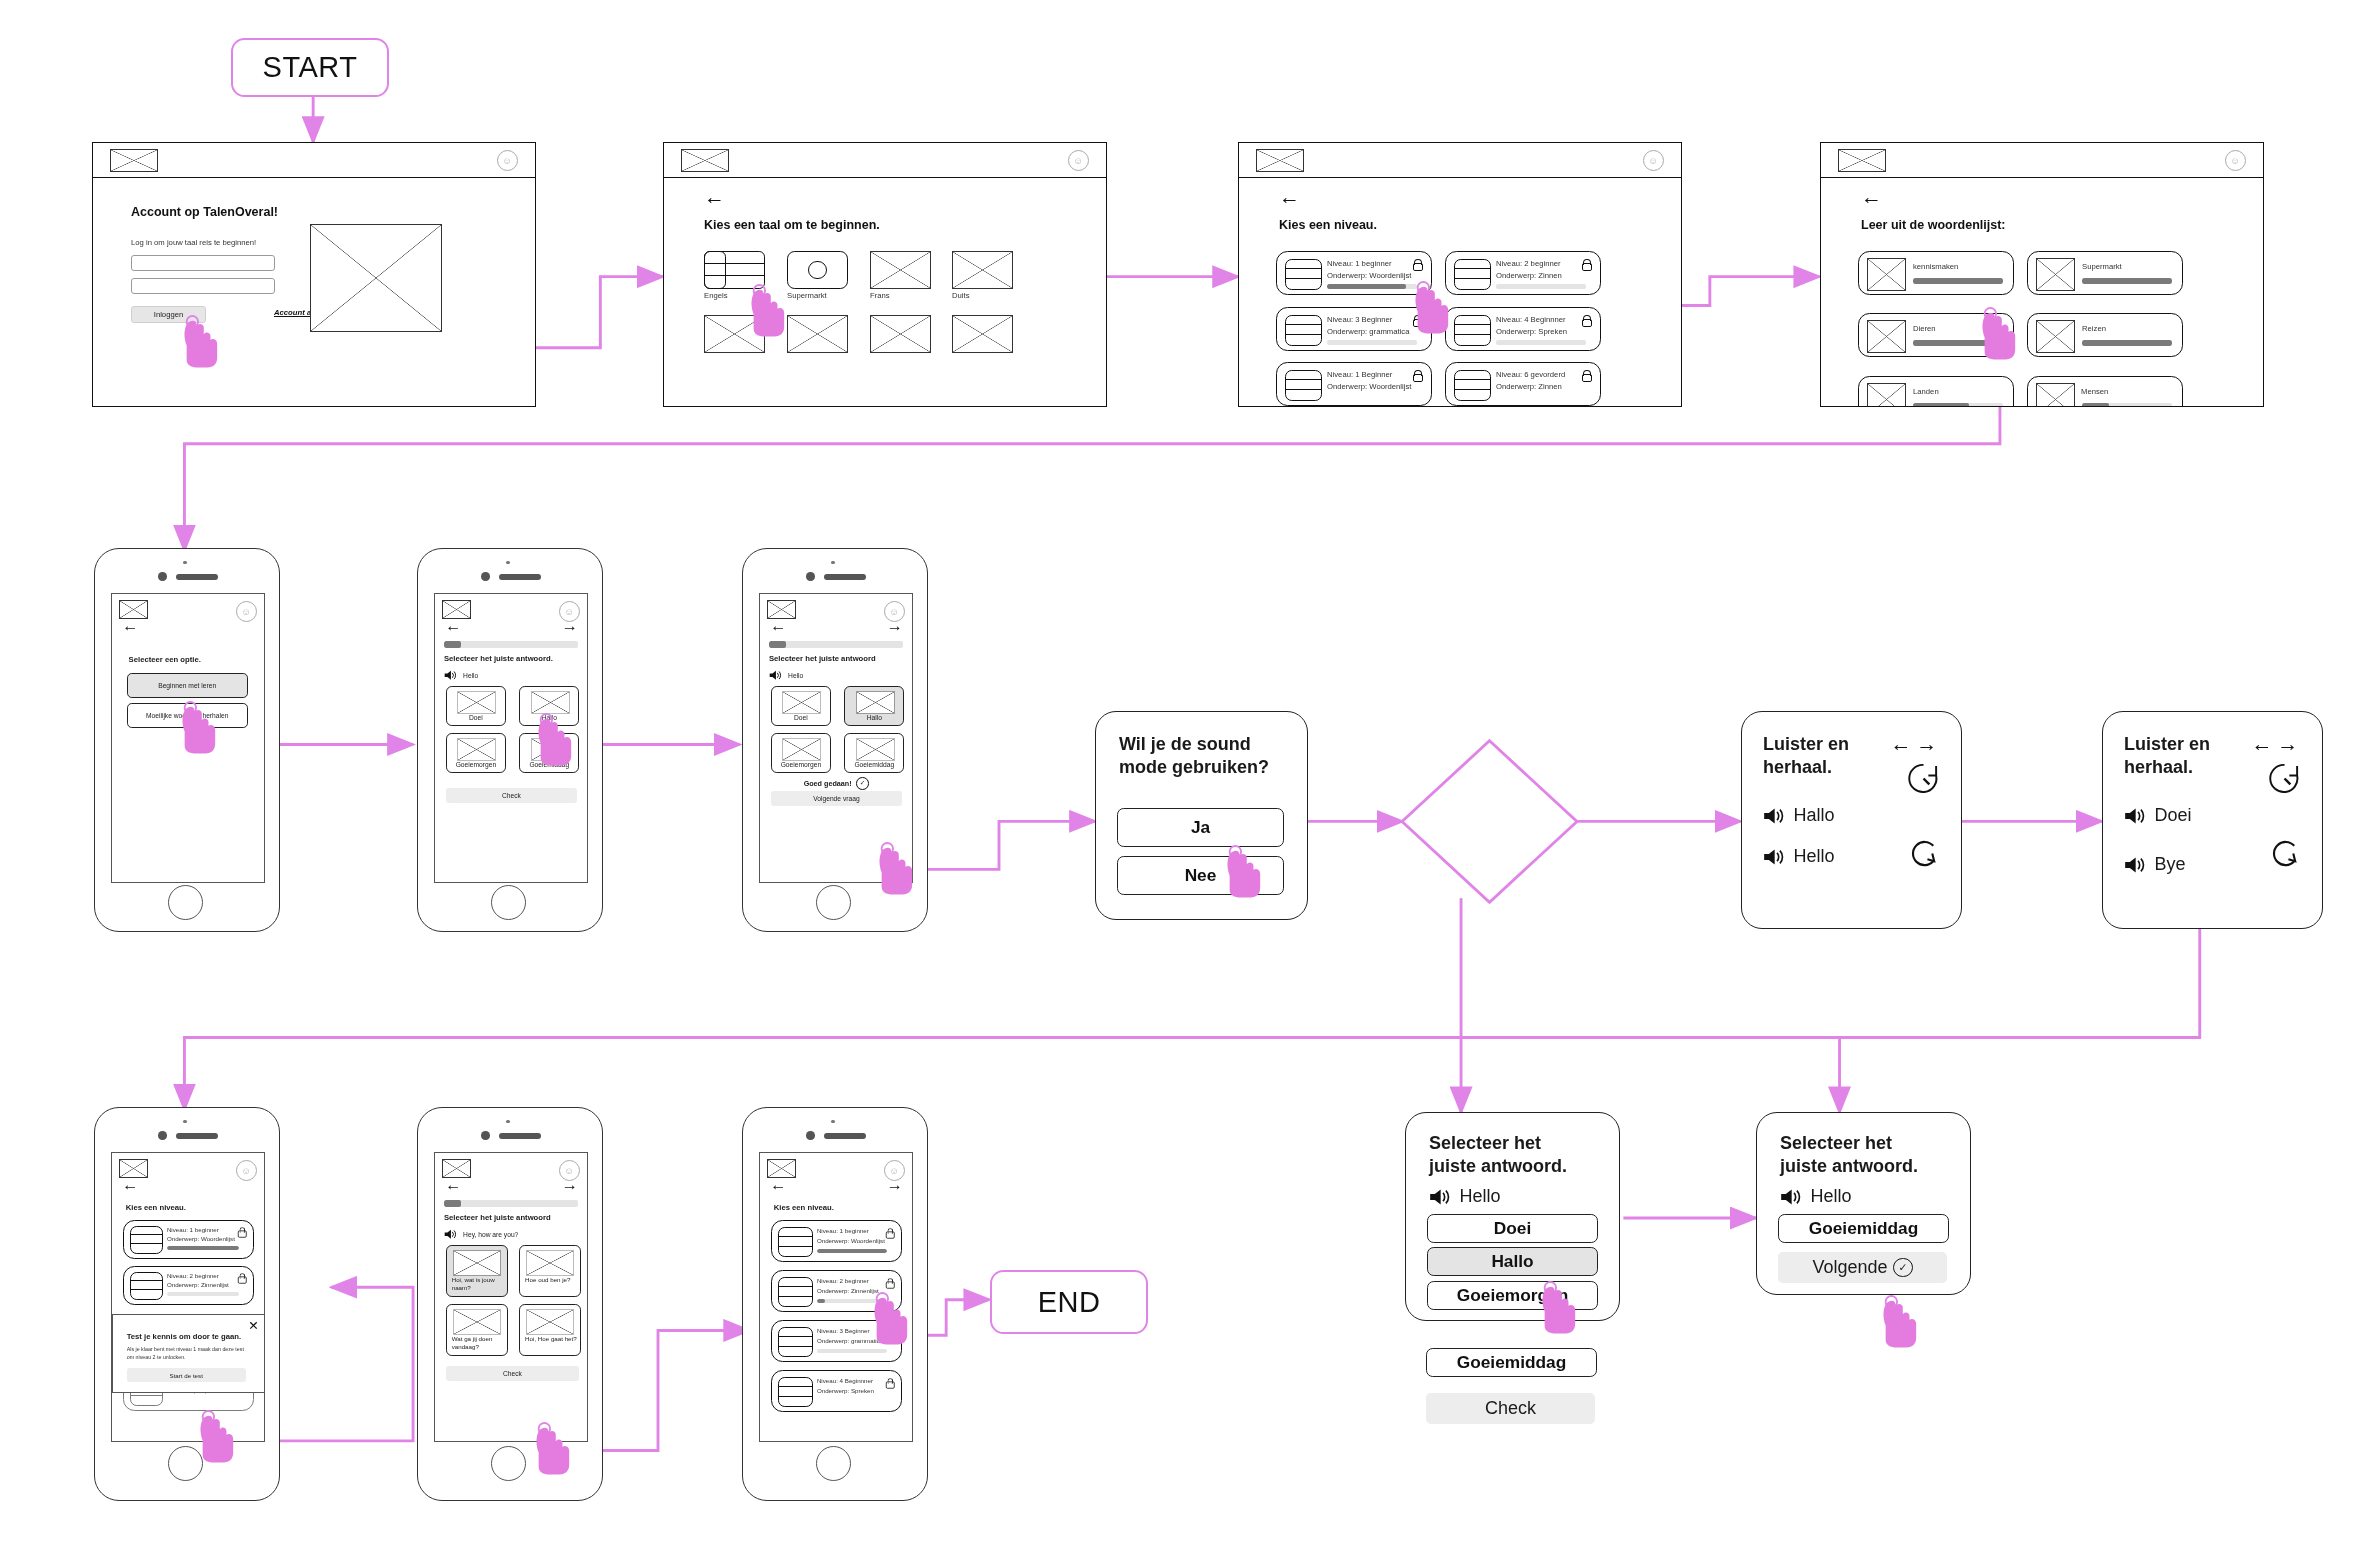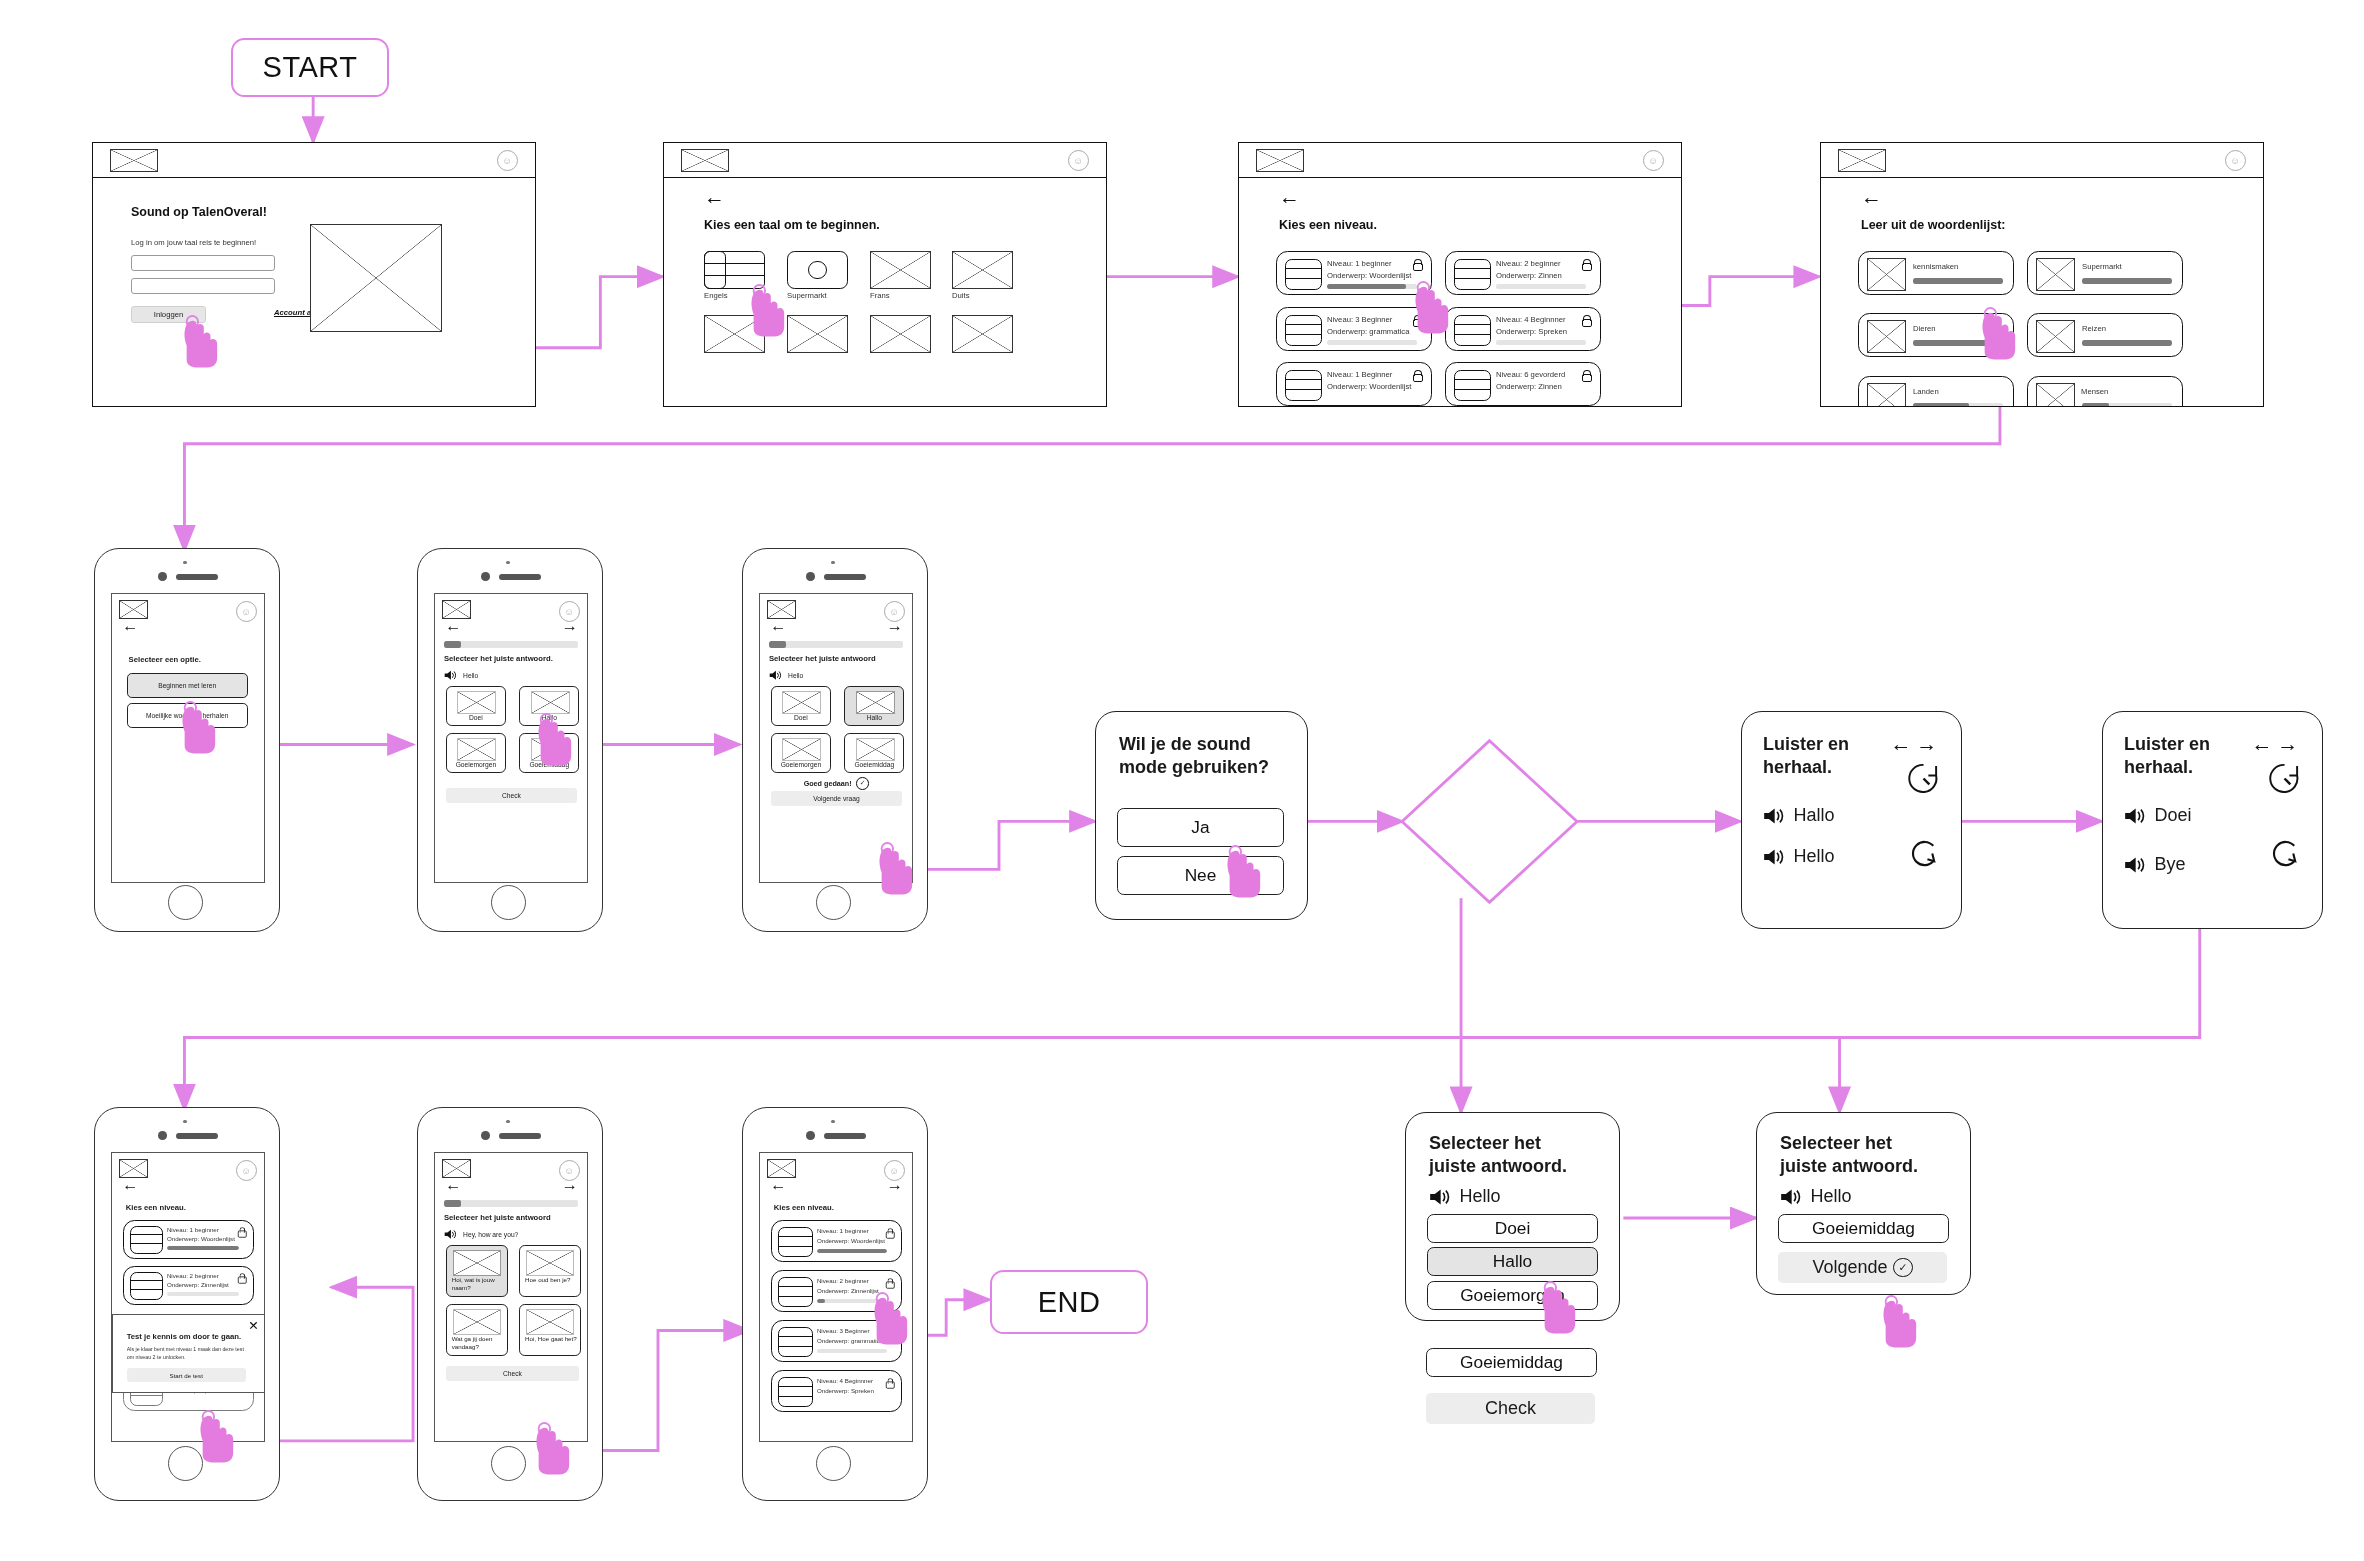--- a/index.html
+++ b/index.html
@@ -76,21 +76,21 @@
   .ph-home{position:absolute;border:1.9px solid #555;border-radius:50%;}
 
   
   .card{
     position:absolute;border:1.9px solid #222;border-radius:21px;background:#fff;
   }
   .card h4{margin:0;font-size:18px;font-weight:bold;line-height:1.25;}
   .opt{
     border:1.4px solid #222;border-radius:6.7px;background:#fff;
     display:flex;align-items:center;justify-content:center;
-    font-size:17.3px;color:#111;
+    font-size:17.3px;color:#111;font-weight:bold;
   }
   .opt.sel{background:#e4e4e4;}
   .sndrow{display:flex;align-items:center;gap:9.6px;font-size:18px;}
 
   
   .lvl{
     border:1.4px solid #111;border-radius:11.5px;background:#fff;position:relative;
   }
   .lvl .thumb{
     position:absolute;border:1.4px solid #111;border-radius:6.7px;background:#fff;
@@ -186,21 +186,21 @@
   <div class="term" style="left:990px;top:1270px;width:154px;height:60px;">
     <span>END</span>
   </div>
 
   <div class="browser" style="left:92px;top:142px;width:442px;height:263px;">
     <div class="bbar">
       <div class="imgbox" style="width:46px;height:21px;"></div>
       <div class="avatar">☺</div>
     </div>
     <div style="position:relative;height:228px;">
-      <div class="h-title" style="position:absolute;left:38px;top:27px;">Sound op TalenOveral!</div>
+      <div class="h-title" style="position:absolute;left:38px;top:27px;">Account op TalenOveral!</div>
       <div class="tiny" style="position:absolute;left:38px;top:60px;">Log in om jouw taal reis te beginnen!</div>
       <div class="inputline" style="position:absolute;left:38px;top:77px;width:142px;"></div>
       <div class="inputline" style="position:absolute;left:38px;top:100px;width:142px;"></div>
       <div class="btn-grey" style="position:absolute;left:38px;top:128px;width:73px;height:15.4px;">Inloggen</div>
       <div class="link-u" style="position:absolute;left:133px;top:130px;margin-left:48px;">Account aanmaken</div>
       <div class="imgbox" style="position:absolute;left:217px;top:46px;width:130px;height:106px;"></div>
     </div>
   </div>
   <div class="hand" style="left:179px;top:315px;">
     <svg viewBox="0 0 44 58">

